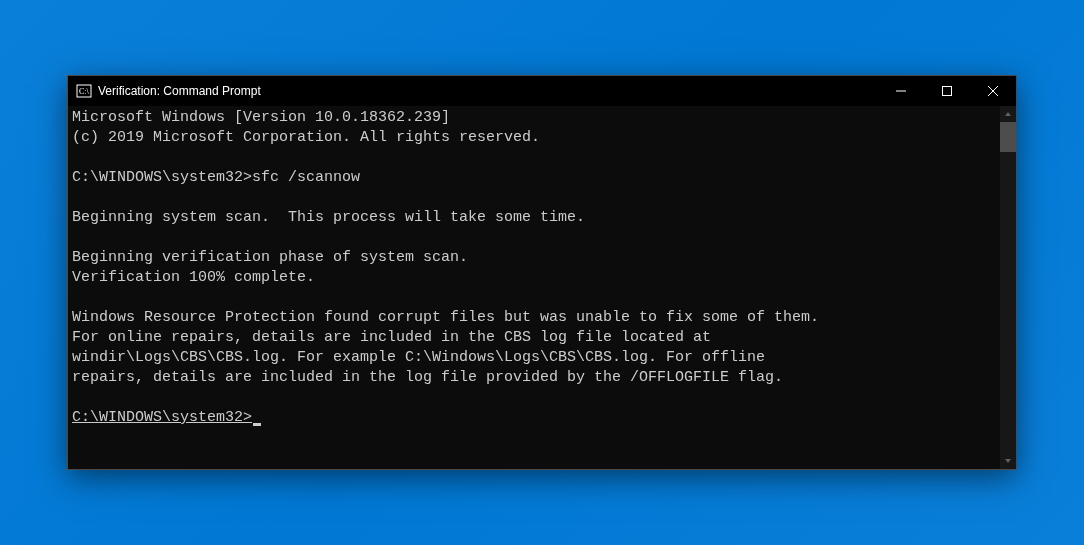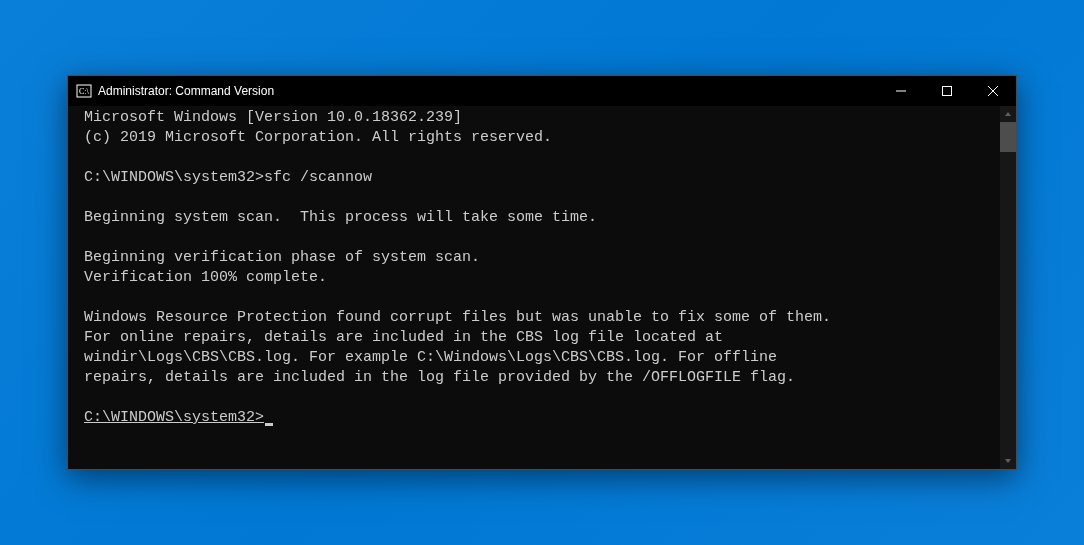--- a/index.html
+++ b/index.html
@@ -60,21 +60,21 @@
       cursor: pointer;
     }
     .client-area {
       flex: 1;
       display: flex;
       background: #0c0c0c;
       overflow: hidden;
     }
     .terminal {
       flex: 1;
-      padding: 2px 16px;
+      padding: 2px 4px;
       font-family: Consolas, "Courier New", monospace;
       font-size: 15px;
       line-height: 20px;
       color: #cccccc;
       white-space: pre-wrap;
       word-break: break-all;
       overflow: hidden;
     }
     .terminal-line { display: block; min-height: 20px; }
     .prompt-row { display: flex; text-decoration: underline; }
@@ -123,21 +123,21 @@
 
 <div class="window">
 
   <div class="titlebar">
     <span class="titlebar-icon">
       <svg width="16" height="16" viewBox="0 0 16 16">
         <rect x="1" y="2" width="14" height="12" fill="none" stroke="#ffffff" stroke-width="1"></rect>
         <text x="3" y="11" font-family="Consolas" font-size="8" fill="#ffffff">C:\</text>
       </svg>
     </span>
-    <span class="titlebar-title">Administrator: Command Version</span>
+    <span class="titlebar-title">Verification: Command Prompt</span>
     <span class="titlebar-spacer"></span>
     <div class="titlebar-controls">
       <div class="titlebar-btn">
         <svg width="10" height="10" viewBox="0 0 10 10">
             <line x1="0" y1="5" x2="10" y2="5" stroke="#ffffff" stroke-width="1"></line>
           </svg>
       </div>
       <div class="titlebar-btn">
         <svg width="10" height="10" viewBox="0 0 10 10">
             <rect x="0.5" y="0.5" width="9" height="9" fill="none" stroke="#ffffff" stroke-width="1"></rect>

